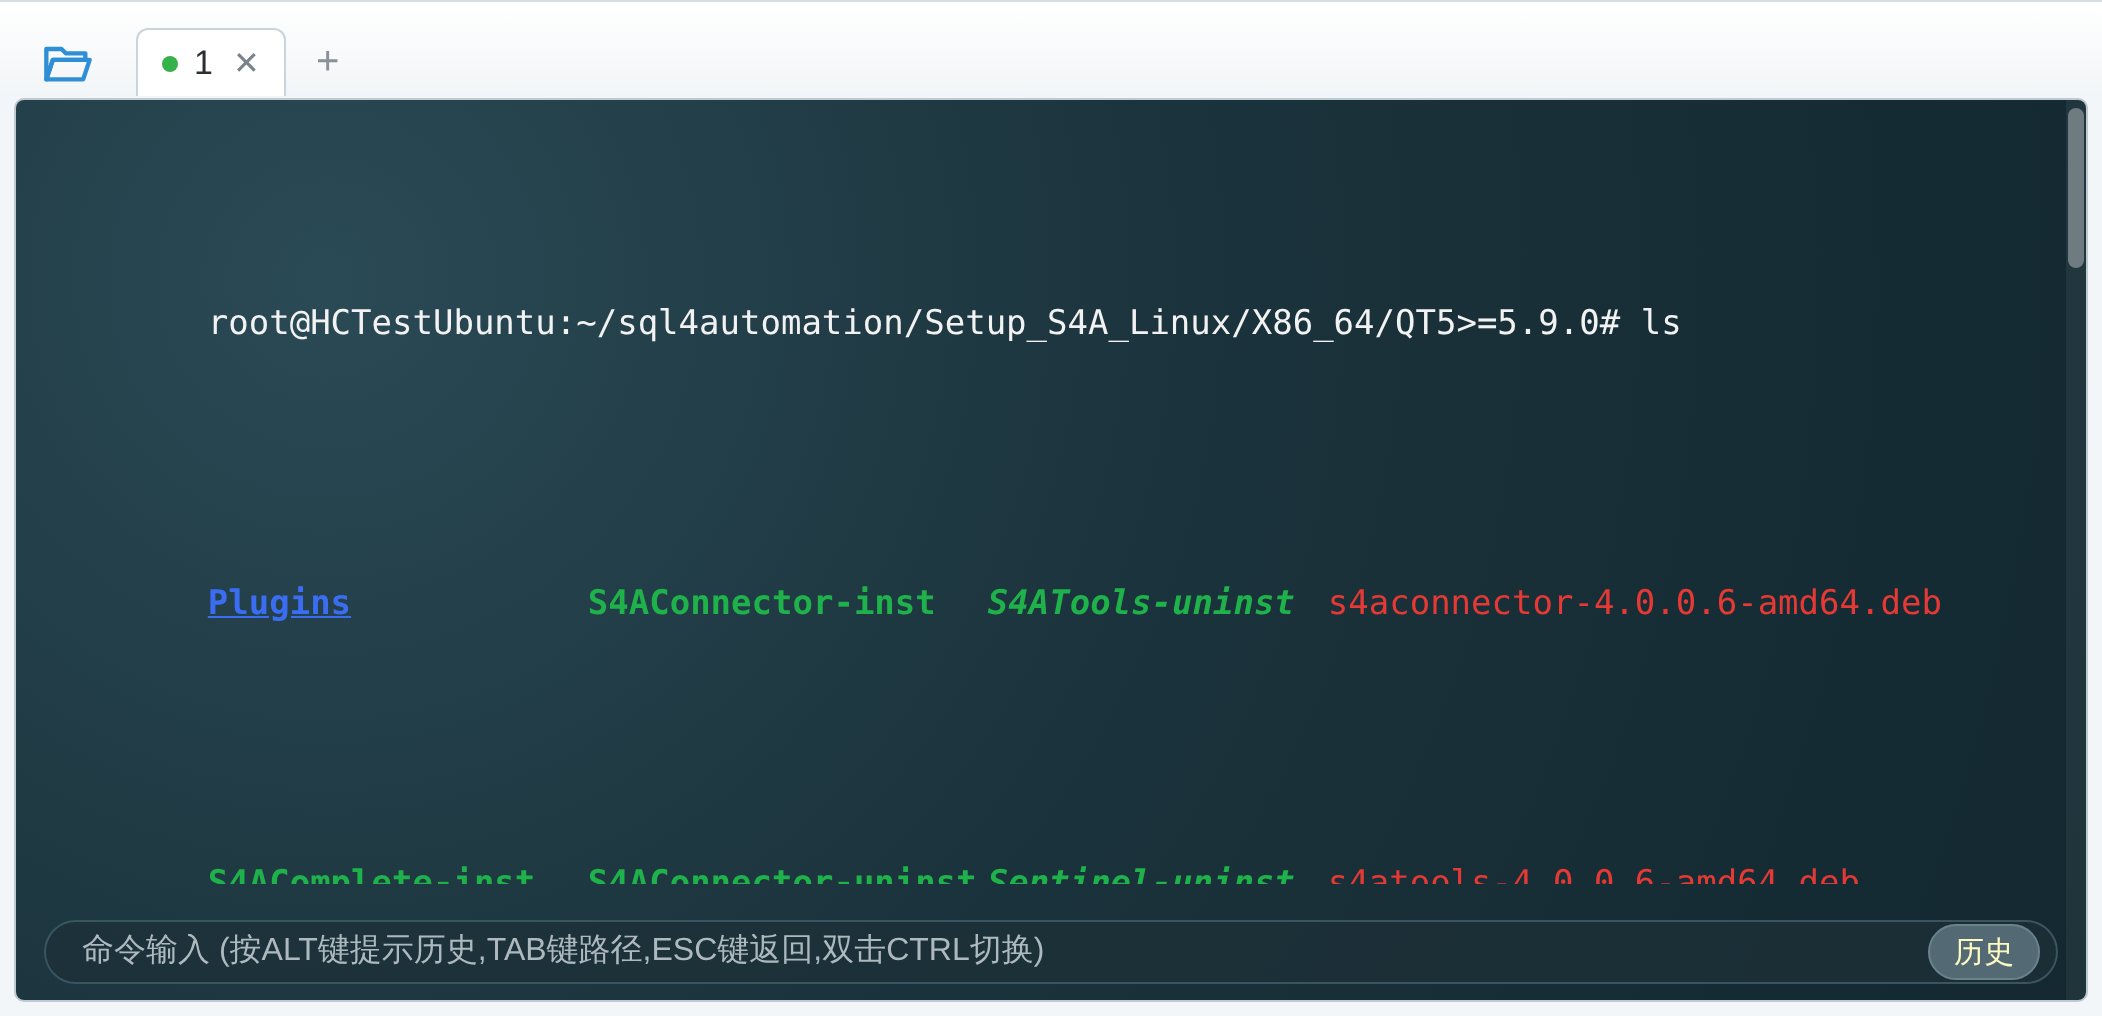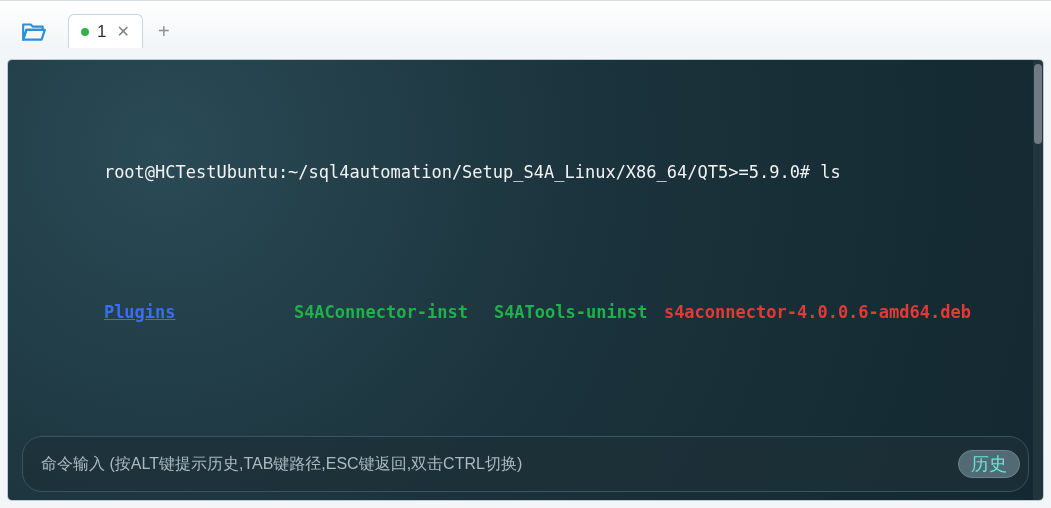--- a/index.html
+++ b/index.html
@@ -21,64 +21,64 @@
     gap: 8px; font-size: 17px; color: #2b2f33; cursor: pointer;
   }
   .tab .dot { width: 8px; height: 8px; border-radius: 50%; background: #36b24a; }
   .tab .num { color: #2b2f33; }
   .tab .close { color: #7a838b; font-size: 16px; padding: 0 2px; cursor: pointer; }
   .newtab {
     width: 34px; height: 34px; display: flex; align-items: center; justify-content: center;
     color: #8a9198; font-size: 20px; cursor: pointer;
   }
   .terminal-wrap {
-    flex: 1; margin: 12px 8px 8px 8px; position: relative; border-radius: 4px; overflow: hidden;
+    flex: 1; margin: 2px 8px 8px 8px; position: relative; border-radius: 4px; overflow: hidden;
     background: radial-gradient(circle at 15% 20%, #2a4a55 0%, #1b333c 45%, #132830 100%);
     box-shadow: 0 0 0 1px #bfc9d0;
   }
   .term {
     position: absolute; left: 0; right: 0; top: 0; bottom: 58px;
     padding: 14px 6px 8px 14px;
     font-family: "Menlo","Consolas","DejaVu Sans Mono",monospace;
     font-size: 17px; line-height: 28px; color: #f2f2f2; white-space: pre;
     overflow: hidden;
   }
   .row { display: block; }
   .c-white { color: #f2f2f2; }
   .c-blue  { color: #3b6df2; font-weight: bold; }
   .c-green { color: #1fb14a; font-weight: bold; }
-  .c-red   { color: #e53935; font-weight: bold; }
+  .c-red   { color: #e53935; font-weight: normal; }
   .cmdbar {
-    position: absolute; left: 14px; right: 14px; bottom: 8px; height: 56px;
+    position: absolute; left: 14px; right: 14px; bottom: 8px; height: 32px;
     background: rgba(30,48,56,0.75); border: 1px solid #3a5560; border-radius: 20px;
     display: flex; align-items: center; padding: 0 8px 0 18px; gap: 10px;
   }
   .cmdbar input {
     flex: 1; background: transparent; border: none; outline: none; color: #cfd8dc;
     font-size: 16px;
   }
   .cmdbar input::placeholder { color: #aeb9bf; }
   .hist-btn {
-    height: 28px; padding: 0 12px; background: #536a74; color: #5eead4;
-    border: 1px solid #6b838d; border-radius: 14px; font-size: 18px; cursor: pointer;
+    height: 28px; padding: 0 12px; background: #536a74; color: #fef9c3;
+    border: 1px solid #6b838d; border-radius: 14px; font-size: 15px; cursor: pointer;
     display: flex; align-items: center;
   }
   .scrollbar {
     position: absolute; top: 0; right: 0; bottom: 0; width: 10px;
     background: rgba(255,255,255,0.06);
   }
   .scrollbar .thumb {
     position: absolute; left: 1px; right: 1px; top: 4px; height: 80px;
     background: rgba(255,255,255,0.35); border-radius: 4px;
   }
   
   .col { display: inline-block; }
   .w1 { width: 190px; text-decoration: underline; }
   .w2 { width: 200px; }
-  .w3 { width: 170px; }
+  .w3 { width: 170px; font-style: italic; }
 </style>
 </head>
 <body>
 
 <div class="app">
 
   <div class="tabbar">
     <div class="folder-btn">
       <svg viewBox="0 0 24 20">
         <path d="M2 4 h7 l2 2 h9 v3 H5 L2 18 V4 Z" fill="none" stroke="#2f8fd6" stroke-width="2" stroke-linejoin="round"></path>

